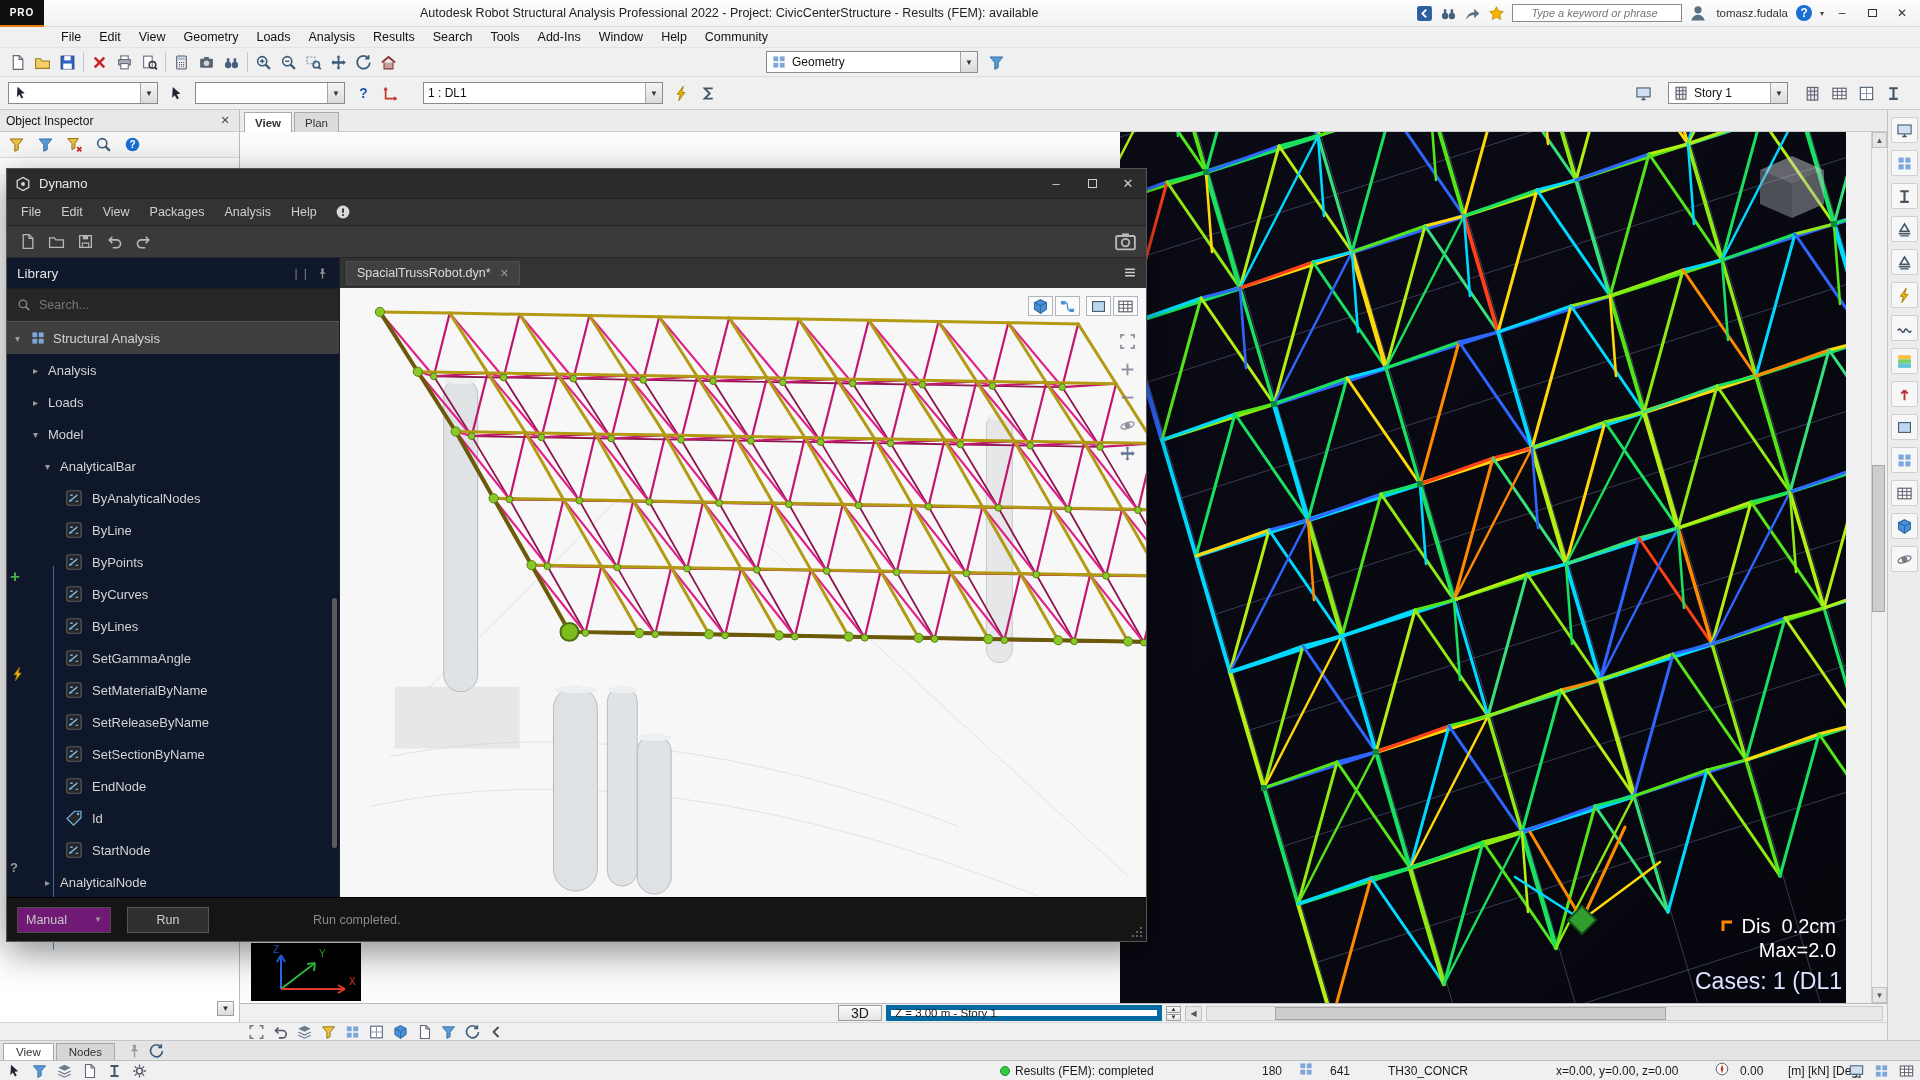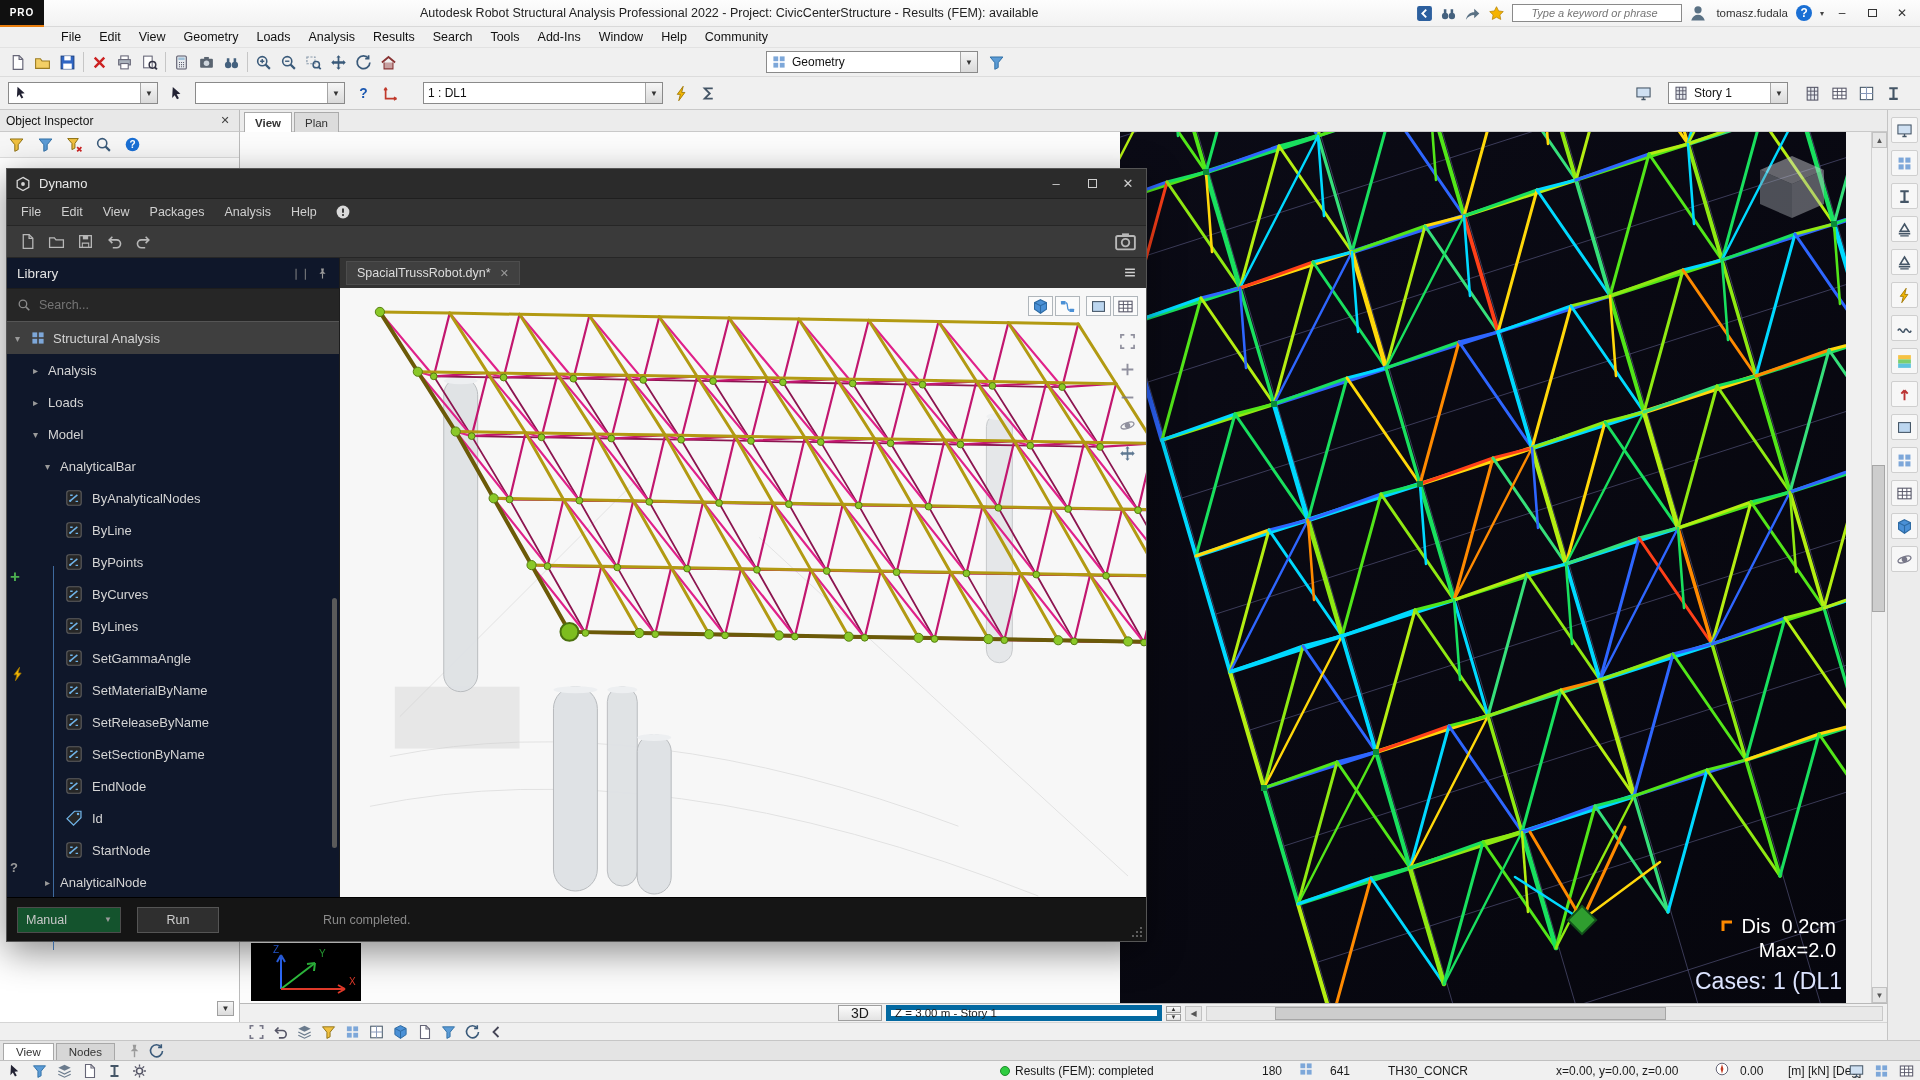--- a/index.html
+++ b/index.html
@@ -128,21 +128,21 @@
 #dcanvas-area{position:absolute;left:0;top:30px;right:0;bottom:0;overflow:hidden}
 #dyn-truss{width:100%;height:100%}
 #cv-grp1{position:absolute;top:8px;right:66px;display:flex;gap:2px}
 #cv-grp2{position:absolute;top:8px;right:8px;display:flex;gap:2px}
 .cvbtn{width:25px;height:20px;background:#fbfbfb;border:1px solid #b0b6bb;display:flex;align-items:center;justify-content:center}
 .cvbtn svg{width:14px;height:14px}
 #cv-zoom{position:absolute;top:42px;right:8px;display:flex;flex-direction:column;gap:6px}
 .cvz{width:22px;height:22px;display:flex;align-items:center;justify-content:center;opacity:.8}
 .cvz svg{width:15px;height:15px}
 #drun{position:absolute;left:0;right:0;bottom:0;height:44px;background:#151515;display:flex;align-items:center;gap:16px;padding:0 10px;border-top:1px solid #000}
-#drun-select{width:104px;height:26px;background:#14532d;border:1px solid #4c4c4c;color:#c8c8c8;font-size:12.5px;display:flex;align-items:center;padding:0 8px}
+#drun-select{width:94px;height:26px;background:#701a75;border:1px solid #4c4c4c;color:#c8c8c8;font-size:12.5px;display:flex;align-items:center;padding:0 8px}
 #drun-select .arrow{margin-left:auto;font-size:8px;color:#9a9a9a}
 #drun-btn{width:82px;height:26px;background:#2f2f2f;border:1px solid #555;color:#cfcfcf;font-size:12.5px;display:flex;align-items:center;justify-content:center}
 #drun-status{color:#8a8a8a;font-size:12.5px;margin-left:88px}
 #dgrip{position:absolute;right:3px;bottom:3px}
 </style>
 </head>
 <body>
 
 <div id="titlebar">
   <div id="app-logo">PRO</div>

